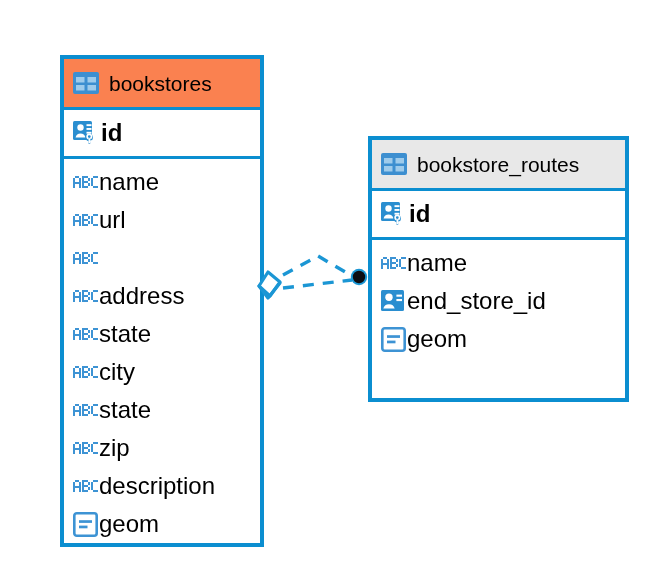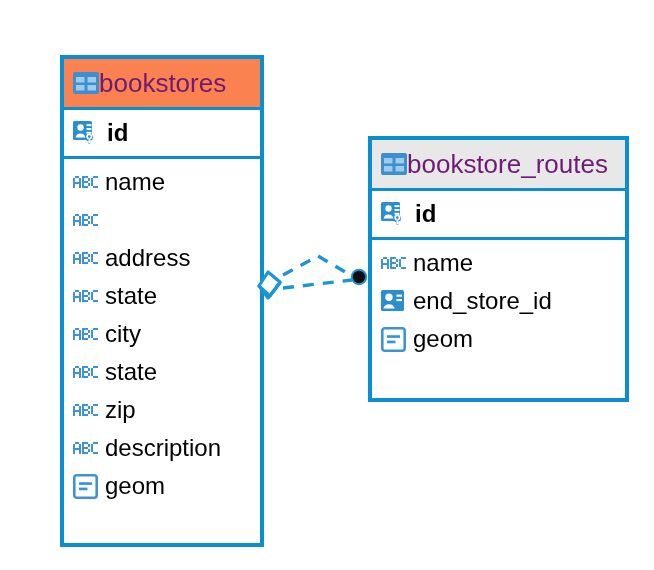--- a/index.html
+++ b/index.html
@@ -46,23 +46,24 @@
     align-items: center;
     box-sizing: border-box;
     padding: 3px 8px 3px 9px;
     height: 48px;
     flex: none;
   }
   .entity-header.accent-orange { background: #fa8150; }
   .entity-header.accent-grey   { background: #e8e8e8; }
 
   .entity-title {
-    font-size: 26px;
-    color: #701a75;
+    font-size: 21px;
+    color: #000000;
     line-height: 1;
+    margin-left: 10px;
     white-space: nowrap;
   }
 
   .pk-section {
     border-top: 3px solid #0b8ed0;
     border-bottom: 3px solid #0b8ed0;
     flex: none;
   }
   .field-list {
     padding-top: 4px;
@@ -75,21 +76,21 @@
     box-sizing: border-box;
     padding: 2px 8px 2px 9px;
     height: 38px;
   }
   .field-row.pk { height: 46px; }
 
   .field-name {
     font-size: 24px;
     color: #000000;
     line-height: 1;
-    margin-left: 7px;
+    margin-left: 1px;
     white-space: nowrap;
   }
   .field-name.bold { font-weight: bold; font-size: 24px; }
 
   
   .icon {
     flex: none;
     display: inline-block;
     line-height: 0;
   }
@@ -164,20 +165,42 @@
                 <rect x="11" y="10" width="4" height="2"></rect>
               <rect x="20" y="0" width="5" height="2"></rect>
                 <rect x="18" y="2" width="2" height="8"></rect>
               <rect x="20" y="10" width="5" height="2"></rect>
             </g>
           </svg>
         </span>
         <span class="field-name">name</span>
       </div>
 
+      <div class="field-row">
+        <span class="icon">
+          <svg width="25" height="12" viewBox="0 0 25 12">
+            <g fill="#3d93d4">
+              <rect x="0" y="2" width="2" height="10"></rect>
+                <rect x="2" y="0" width="4" height="2"></rect>
+              <rect x="6" y="2" width="2" height="10"></rect>
+                <rect x="2" y="6" width="4" height="2"></rect>
+              <rect x="9" y="0" width="2" height="12"></rect>
+                <rect x="11" y="0" width="4" height="2"></rect>
+              <rect x="15" y="2" width="2" height="3"></rect>
+                <rect x="11" y="5" width="4" height="2"></rect>
+              <rect x="15" y="7" width="2" height="3"></rect>
+                <rect x="11" y="10" width="4" height="2"></rect>
+              <rect x="20" y="0" width="5" height="2"></rect>
+                <rect x="18" y="2" width="2" height="8"></rect>
+              <rect x="20" y="10" width="5" height="2"></rect>
+            </g>
+          </svg>
+        </span>
+        <span class="field-name">url</span>
+      </div>
 
       <div class="field-row">
         <span class="icon">
           <svg width="25" height="12" viewBox="0 0 25 12">
             <g fill="#3d93d4">
               <rect x="0" y="2" width="2" height="10"></rect>
                 <rect x="2" y="0" width="4" height="2"></rect>
               <rect x="6" y="2" width="2" height="10"></rect>
                 <rect x="2" y="6" width="4" height="2"></rect>
               <rect x="9" y="0" width="2" height="12"></rect>

